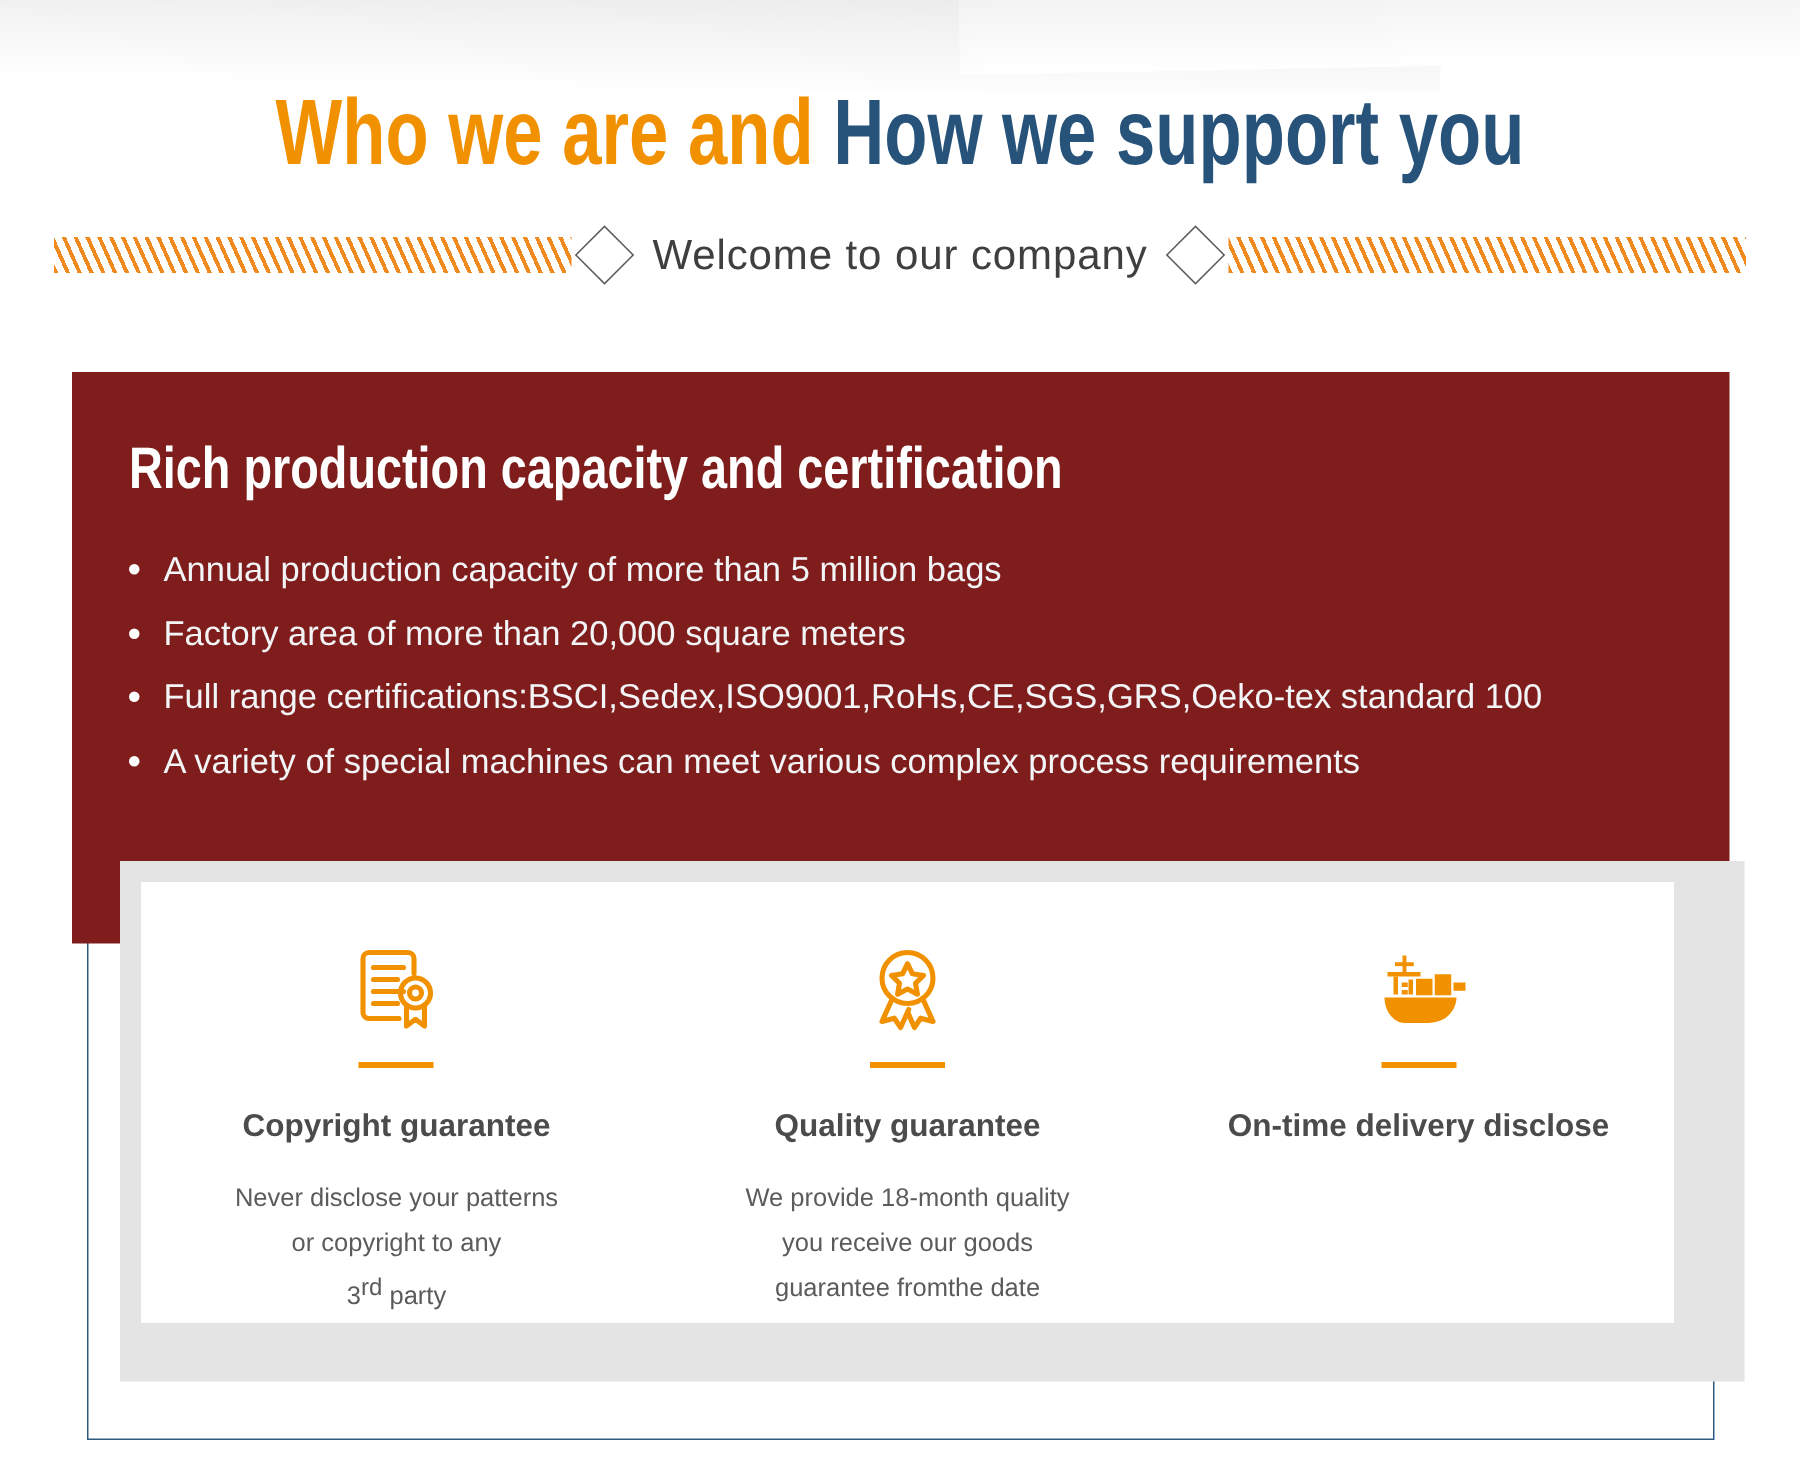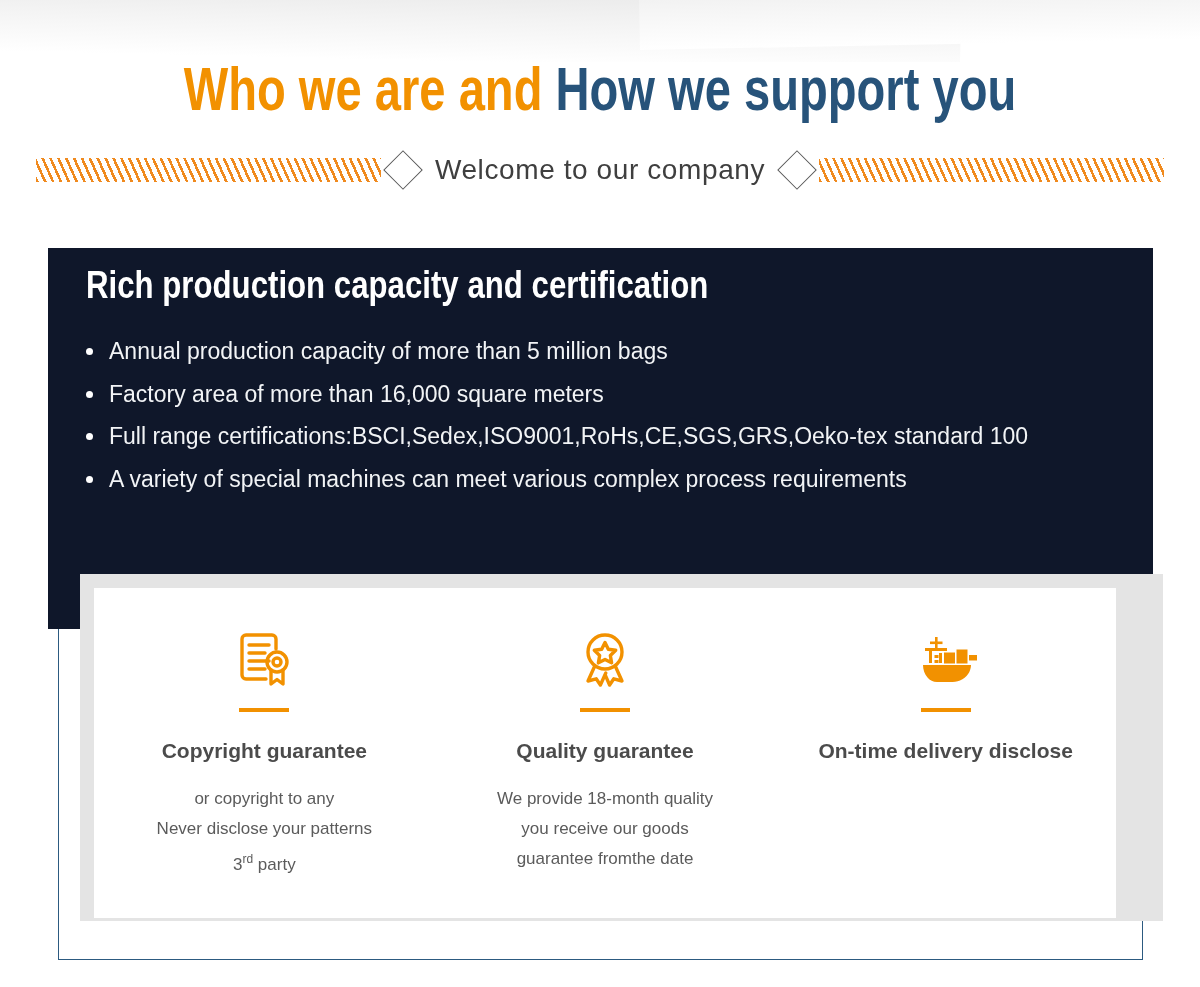--- a/index.html
+++ b/index.html
@@ -75,23 +75,23 @@
   
   #outline-frame{
     position:absolute;left:58px;top:300px;width:1085px;height:660px;
     border:1.5px solid #2c5a80;
     box-sizing:border-box;
   }
 
   
   #blue-panel{
     position:absolute;left:48px;top:248px;width:1105px;height:381px;
-    background:#0f172a;
+    background:#7f1d1d;
     box-sizing:border-box;
-    padding:16px 0 0 38px;
+    padding:44px 0 0 38px;
   }
   #panel-title{
     color:#ffffff;
     font-size:39px;
     line-height:42px;
     font-weight:bold;
     font-family:"Liberation Sans Narrow","Liberation Sans",sans-serif;
     transform:scaleX(0.80);
     transform-origin:left top;
     white-space:nowrap;
@@ -113,21 +113,21 @@
     width:7px;height:7px;border-radius:50%;
     background:#ffffff;
   }
 
   
   #grey-tray{
     position:absolute;left:80px;top:574px;width:1083px;height:347px;
     background:#e4e4e4;
   }
   #white-card{
-    position:absolute;left:94px;top:588px;width:1022px;height:330px;
+    position:absolute;left:94px;top:588px;width:1022px;height:294px;
     background:#ffffff;
     display:flex;
   }
   .guarantee-col{
     flex:1 1 0;
     display:flex;flex-direction:column;align-items:center;
     padding-top:38px;
   }
   .g-icon{height:66px;display:flex;align-items:center;justify-content:center;}
   .g-rule{width:50px;height:4px;background:#F29100;margin-top:16px;}
@@ -136,21 +136,21 @@
     font-size:21px;font-weight:bold;color:#4b4b4b;
     white-space:nowrap;
     font-family:"Liberation Sans",sans-serif;
   }
   .g-body{
     margin-top:21px;
     font-size:17px;line-height:30px;color:#5b5b5b;
     text-align:center;
     font-family:"Liberation Sans",sans-serif;
   }
-  .g-body sup{font-size:12px;vertical-align:super;}
+  .g-body sup{font-size:16px;vertical-align:super;}
 </style>
 </head>
 <body>
 
 <div id="top-band">
   <div class="wedge-left"></div>
   <div class="wedge-right"></div>
 </div>
 
 <div id="headline"><span class="part-orange">Who we are and </span><span class="part-blue">How we support you</span></div>
@@ -162,21 +162,21 @@
   <div class="diamond"></div>
   <div class="hatch right"></div>
 </div>
 
 <div id="outline-frame"></div>
 
 <div id="blue-panel">
   <div id="panel-title">Rich production capacity and certification</div>
   <ul id="bullets">
     <li>Annual production capacity of more than 5 million bags</li>
-    <li>Factory area of more than 16,000 square meters</li>
+    <li>Factory area of more than 20,000 square meters</li>
     <li>Full range certifications:BSCI,Sedex,ISO9001,RoHs,CE,SGS,GRS,Oeko-tex standard 100</li>
     <li>A variety of special machines can meet various complex process requirements</li>
   </ul>
 </div>
 
 <div id="grey-tray"></div>
 
 <div id="white-card">
 
   <div class="guarantee-col">
@@ -188,22 +188,22 @@
         <line x1="17" y1="34" x2="37" y2="34"></line>
         <line x1="17" y1="42" x2="33" y2="42"></line>
         <circle cx="45" cy="35" r="10"></circle>
         <circle cx="45" cy="35" r="4"></circle>
         <path d="M39 43.5V57l6-4.5 6 4.5V43.5"></path>
       </svg>
     </div>
     <div class="g-rule"></div>
     <div class="g-title">Copyright guarantee</div>
     <div class="g-body">
+      <div>Never disclose your patterns</div>
       <div>or copyright to any</div>
-      <div>Never disclose your patterns</div>
       <div><span>3</span><sup>rd</sup><span> party</span></div>
     </div>
   </div>
 
   <div class="guarantee-col">
     <div class="g-icon">
       <svg width="64" height="64" viewBox="0 0 64 64" fill="none" stroke="#F29100" stroke-width="3.4" stroke-linecap="round" stroke-linejoin="round">
         <circle cx="32" cy="25" r="17"></circle>
         <path d="M32 15.5l3.3 6.7 7.4 1.1-5.35 5.2 1.26 7.35L32 32.4l-6.61 3.45 1.26-7.35L21.3 23.3l7.4-1.1z"></path>
         <path d="M22 38.5L15 54l8.2-2.2 4.2 6.2 5.4-12"></path>

